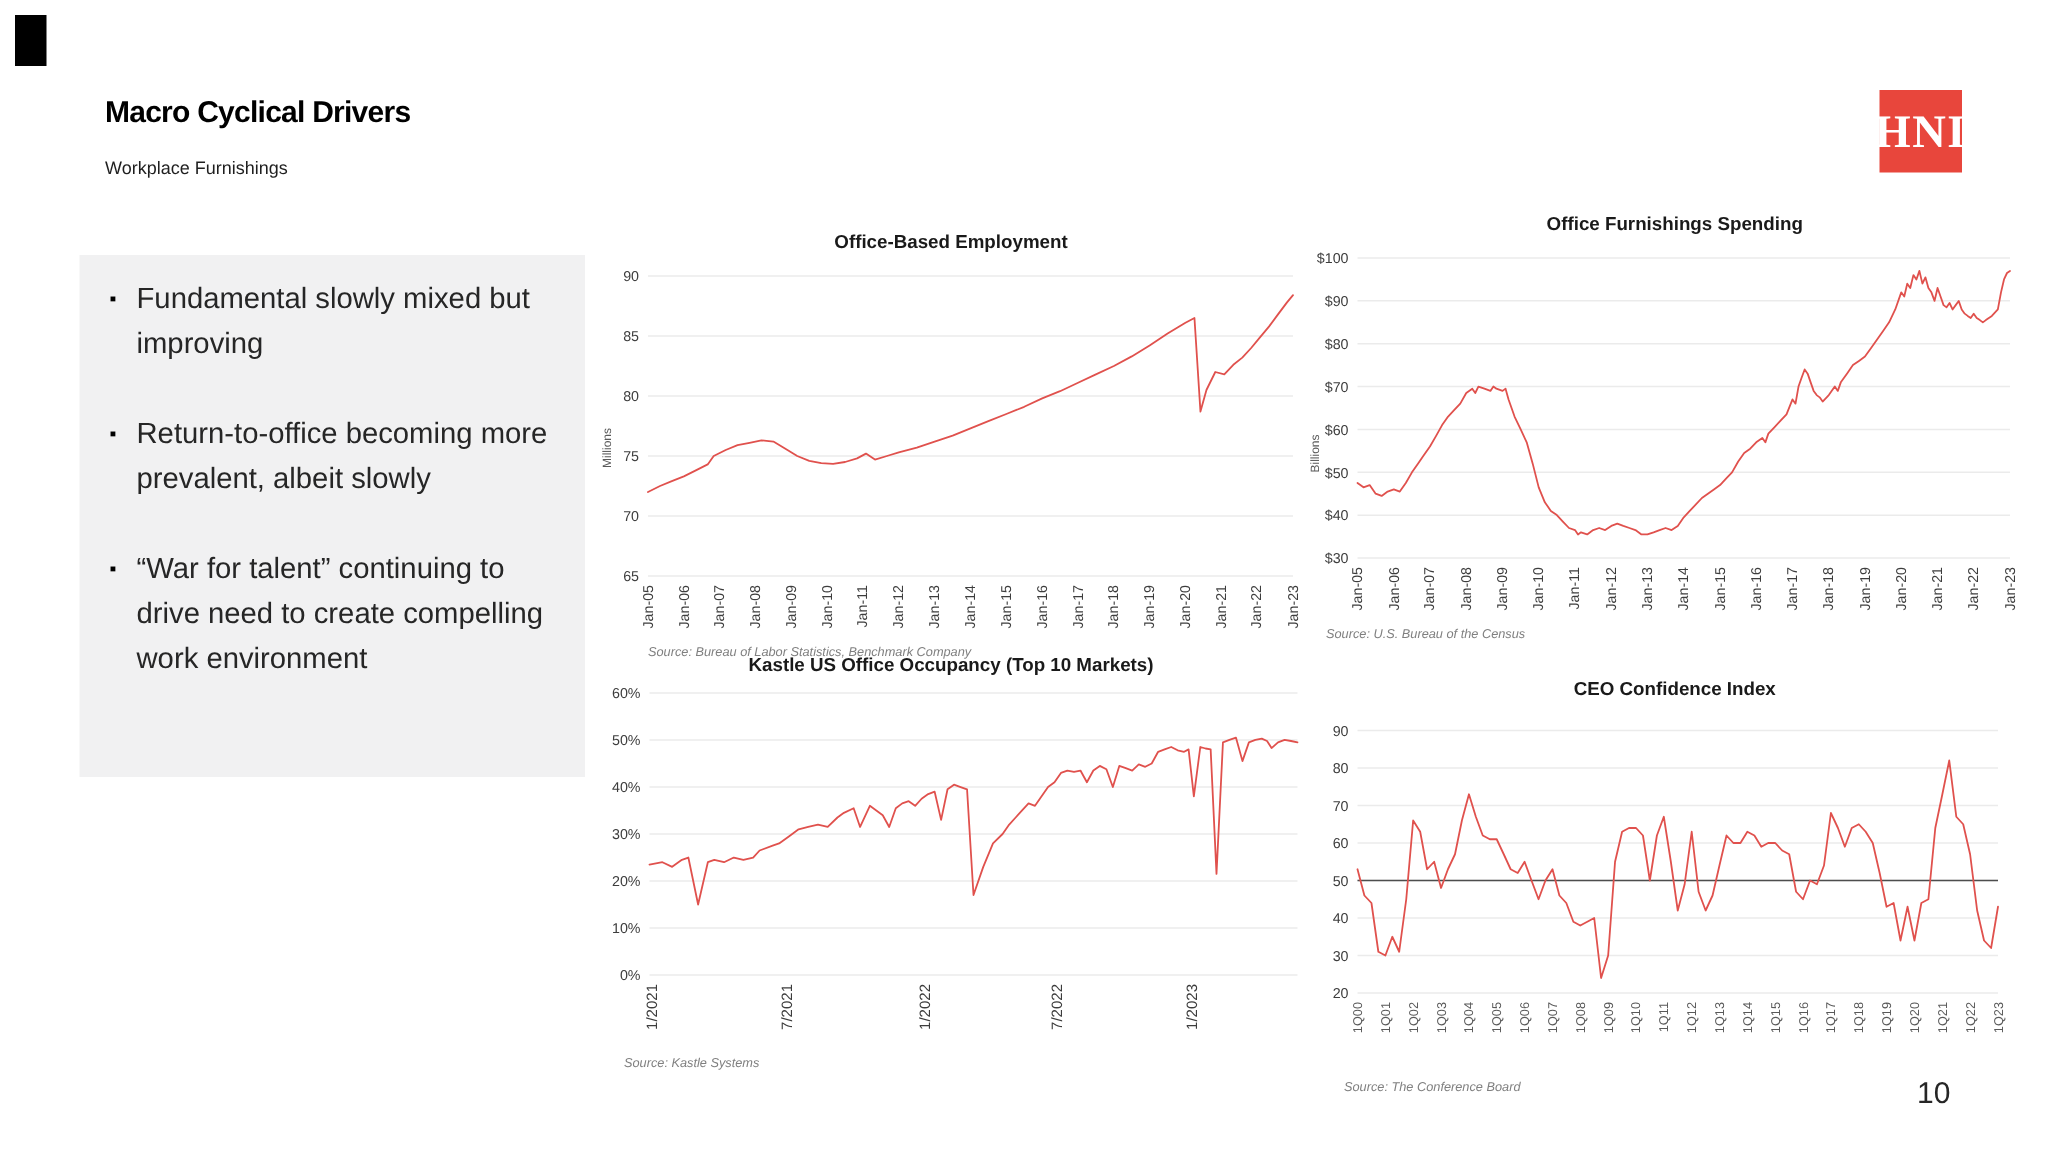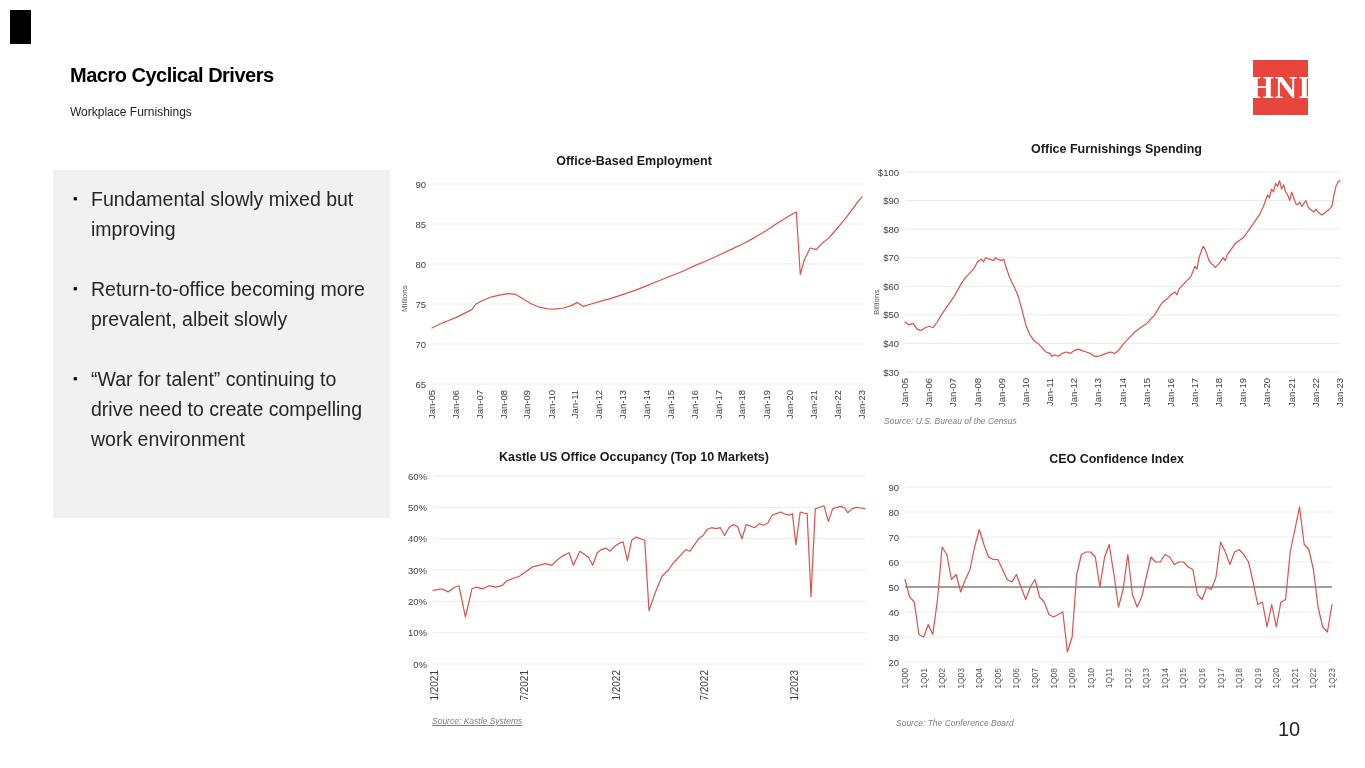--- a/index.html
+++ b/index.html
@@ -88,20 +88,21 @@
       <text transform="translate(299.73,216) rotate(-90)" text-anchor="end" class="xtick">Jan-16</text>
       <text transform="translate(323.81,216) rotate(-90)" text-anchor="end" class="xtick">Jan-17</text>
       <text transform="translate(347.46,216) rotate(-90)" text-anchor="end" class="xtick">Jan-18</text>
       <text transform="translate(371.54,216) rotate(-90)" text-anchor="end" class="xtick">Jan-19</text>
       <text transform="translate(395.19,216) rotate(-90)" text-anchor="end" class="xtick">Jan-20</text>
       <text transform="translate(419.27,216) rotate(-90)" text-anchor="end" class="xtick">Jan-21</text>
       <text transform="translate(442.91999999999996,216) rotate(-90)" text-anchor="end" class="xtick">Jan-22</text>
       <text transform="translate(467,216) rotate(-90)" text-anchor="end" class="xtick">Jan-23</text>
       <polyline points="34.0,154.0 42.0,150.0 49.9,146.8 57.9,143.6 65.9,139.6 73.8,135.6 77.8,130.0 85.8,126.0 93.7,122.8 101.7,121.2 109.6,119.6 117.6,120.4 125.6,125.2 133.5,130.0 141.5,133.2 149.5,134.8 157.4,135.2 165.4,134.0 173.4,131.6 179.3,128.4 185.3,132.4 193.3,130.0 201.2,127.6 213.2,124.4 225.1,120.4 237.1,116.4 249.0,111.6 260.9,106.8 272.9,102.0 284.8,97.2 296.8,91.6 308.7,86.8 320.7,81.2 332.6,75.6 344.6,70.0 356.5,63.6 368.4,56.4 380.4,48.4 392.3,41.2 398.3,38.0 402.3,100.4 406.3,86.0 412.2,74.0 418.2,75.6 424.2,69.2 430.2,64.4 436.1,58.0 442.1,50.8 448.1,43.6 454.0,35.6 460.0,27.6 464.0,22.8" fill="none" stroke="#E0514D" stroke-width="1.2" stroke-linejoin="round" stroke-linecap="round"></polyline>
     </svg>
+  <div class="chart-source" style="margin-left:34px;">Source:  Bureau of Labor Statistics, Benchmark Company</div>
 </div>
 
 <div class="chart-block" style="left:868px;top:140px;width:497px;">
   <div class="chart-title">Office Furnishings Spending</div>
   <div class="ylabel" style="left:4px;top:175px;">Billions</div>
   <svg width="497" height="250">
       <line x1="37" x2="472" y1="10" y2="10" stroke="#EBEBEB" stroke-width="1"></line>
       <text x="31" y="13.5" text-anchor="end" class="ytick">$100</text>
       <line x1="37" x2="472" y1="38.57142857142857" y2="38.57142857142857" stroke="#EBEBEB" stroke-width="1"></line>
       <text x="31" y="42.07142857142857" text-anchor="end" class="ytick">$90</text>
@@ -134,21 +135,21 @@
       <text transform="translate(378.43,216) rotate(-90)" text-anchor="end" class="xtick">Jan-19</text>
       <text transform="translate(402.35499999999996,216) rotate(-90)" text-anchor="end" class="xtick">Jan-20</text>
       <text transform="translate(426.71500000000003,216) rotate(-90)" text-anchor="end" class="xtick">Jan-21</text>
       <text transform="translate(450.64,216) rotate(-90)" text-anchor="end" class="xtick">Jan-22</text>
       <text transform="translate(475,216) rotate(-90)" text-anchor="end" class="xtick">Jan-23</text>
       <polyline points="37.0,160.0 41.0,162.9 45.1,161.4 49.1,167.1 53.1,168.6 57.1,165.7 61.2,164.3 65.2,165.7 69.2,160.0 73.3,152.9 77.3,147.1 81.3,141.4 85.3,135.7 89.4,128.6 93.4,121.4 97.4,115.7 101.4,111.4 105.5,107.1 109.5,100.0 113.5,97.1 115.5,100.0 117.6,95.7 121.6,97.1 125.6,98.6 127.6,95.7 129.6,97.1 133.7,98.6 135.7,97.1 137.7,104.3 141.7,115.7 145.8,124.3 149.8,132.9 153.8,147.1 157.8,162.9 161.9,172.9 165.9,178.6 169.9,181.4 173.9,185.7 178.0,190.0 182.0,191.4 184.0,194.3 186.0,192.9 190.1,194.3 194.1,191.4 198.1,190.0 202.1,191.4 206.2,188.6 210.2,187.1 214.2,188.6 218.3,190.0 222.3,191.4 226.3,194.3 230.3,194.3 234.4,192.9 238.4,191.4 242.4,190.0 246.4,191.4 250.5,188.6 254.5,182.9 258.5,178.6 262.6,174.3 266.6,170.0 270.6,167.1 274.6,164.3 278.7,161.4 282.7,157.1 286.7,152.9 290.8,145.7 294.8,140.0 298.8,137.1 302.8,132.9 306.9,130.0 308.9,132.9 310.9,127.1 314.9,122.9 318.9,118.6 323.0,114.3 327.0,104.3 329.0,107.1 331.0,95.7 333.0,90.0 335.1,84.3 337.1,87.1 339.1,92.9 341.1,98.6 343.1,101.4 345.1,102.9 347.1,105.7 351.2,101.4 355.2,95.7 357.2,98.6 359.2,92.9 363.3,87.1 367.3,81.4 371.3,78.6 375.3,75.7 379.4,70.0 383.4,64.3 387.4,58.6 391.4,52.9 395.5,44.3 399.5,32.9 401.5,35.7 403.5,27.1 405.5,30.0 407.6,21.4 409.6,24.3 411.6,18.6 413.6,27.1 415.6,22.9 417.6,30.0 419.6,32.9 421.7,38.6 423.7,30.0 425.7,35.7 427.7,41.4 429.7,42.9 431.7,40.0 433.7,44.3 435.8,41.4 437.8,38.6 439.8,44.3 441.8,47.1 443.8,48.6 445.8,50.0 447.8,47.1 449.8,50.0 451.9,51.4 453.9,52.9 455.9,51.4 457.9,50.0 459.9,48.6 463.9,44.3 466.0,32.9 468.0,24.3 470.0,20.0 472.0,18.6" fill="none" stroke="#E0514D" stroke-width="1.2" stroke-linejoin="round" stroke-linecap="round"></polyline>
     </svg>
   <div class="chart-source" style="margin-left:16px;">Source: U.S. Bureau of the Census</div>
 </div>
 
-<div class="chart-block" style="left:398px;top:448px;width:472px;">
+<div class="chart-block" style="left:398px;top:434px;width:472px;">
   <div class="chart-title" style="height:24px;">Kastle US Office Occupancy (Top 10 Markets)</div>
   <svg width="472" height="240">
       <line x1="35" x2="467" y1="4" y2="4" stroke="#EBEBEB" stroke-width="1"></line>
       <text x="29" y="7.5" text-anchor="end" class="ytick">60%</text>
       <line x1="35" x2="467" y1="35.33333333333333" y2="35.33333333333333" stroke="#EBEBEB" stroke-width="1"></line>
       <text x="29" y="38.83333333333333" text-anchor="end" class="ytick">50%</text>
       <line x1="35" x2="467" y1="66.66666666666666" y2="66.66666666666666" stroke="#EBEBEB" stroke-width="1"></line>
       <text x="29" y="70.16666666666666" text-anchor="end" class="ytick">40%</text>
       <line x1="35" x2="467" y1="98" y2="98" stroke="#EBEBEB" stroke-width="1"></line>
       <text x="29" y="101.5" text-anchor="end" class="ytick">30%</text>
@@ -158,21 +159,21 @@
       <text x="29" y="164.16666666666669" text-anchor="end" class="ytick">10%</text>
       <line x1="35" x2="467" y1="192" y2="192" stroke="#EBEBEB" stroke-width="1"></line>
       <text x="29" y="195.5" text-anchor="end" class="ytick">0%</text>
       <text transform="translate(40.16,198) rotate(-90)" text-anchor="end" class="xtick-lg">1/2021</text>
       <text transform="translate(130.016,198) rotate(-90)" text-anchor="end" class="xtick-lg">7/2021</text>
       <text transform="translate(222.03199999999998,198) rotate(-90)" text-anchor="end" class="xtick-lg">1/2022</text>
       <text transform="translate(310.16,198) rotate(-90)" text-anchor="end" class="xtick-lg">7/2022</text>
       <text transform="translate(400.01599999999996,198) rotate(-90)" text-anchor="end" class="xtick-lg">1/2023</text>
       <polyline points="35.0,118.4 43.6,116.8 50.1,119.9 56.6,115.2 60.9,113.7 67.4,145.0 73.9,116.8 78.2,115.2 84.7,116.8 91.2,113.7 97.6,115.2 104.1,113.7 108.4,109.0 117.1,105.8 121.4,104.3 127.9,99.6 134.4,94.9 140.8,93.3 147.3,91.7 153.8,93.3 160.3,87.0 164.6,83.9 171.1,80.8 175.4,93.3 181.9,79.2 186.2,82.3 190.5,85.5 194.8,93.3 199.2,80.8 203.5,77.6 207.8,76.1 212.1,79.2 216.4,74.5 220.8,71.4 225.1,69.8 229.4,88.6 233.7,68.2 238.0,65.1 242.4,66.7 246.7,68.2 251.0,138.7 257.5,119.9 264.0,104.3 270.4,98.0 274.8,91.7 279.1,87.0 283.4,82.3 287.7,77.6 292.0,79.2 296.4,72.9 300.7,66.7 305.0,63.5 309.3,57.3 313.6,55.7 318.0,56.6 322.3,55.7 326.6,63.5 330.9,55.7 335.2,52.6 339.6,54.8 343.9,66.7 348.2,52.6 352.5,54.1 356.8,55.7 361.2,51.6 365.5,53.2 369.8,51.0 374.1,43.2 378.4,41.6 382.8,40.0 387.1,42.2 391.4,43.2 394.4,41.6 397.9,72.9 402.2,40.0 405.7,41.0 409.1,41.6 413.0,124.6 417.3,36.9 421.6,35.3 426.0,33.8 430.3,49.4 434.6,36.9 438.9,35.3 443.2,34.4 446.7,36.0 449.7,40.7 454.0,36.9 458.4,35.3 462.7,36.0 467.0,36.9" fill="none" stroke="#E0514D" stroke-width="1.2" stroke-linejoin="round" stroke-linecap="round"></polyline>
     </svg>
-  <div class="chart-source" style="margin-left:34px;text-decoration:underline;">Source:  Kastle Systems</div>
+  <div class="chart-source" style="margin-left:18px;">Source:  Kastle Systems</div>
 </div>
 
 <div class="chart-block" style="left:868px;top:450px;width:497px;">
   <div class="chart-title" style="height:24px;">CEO Confidence Index</div>
   <svg width="497" height="240">
       <line x1="37" x2="464" y1="13" y2="13" stroke="#EBEBEB" stroke-width="1"></line>
       <text x="31" y="16.5" text-anchor="end" class="ytick">90</text>
       <line x1="37" x2="464" y1="38" y2="38" stroke="#EBEBEB" stroke-width="1"></line>
       <text x="31" y="41.5" text-anchor="end" class="ytick">80</text>
       <line x1="37" x2="464" y1="63" y2="63" stroke="#EBEBEB" stroke-width="1"></line>

